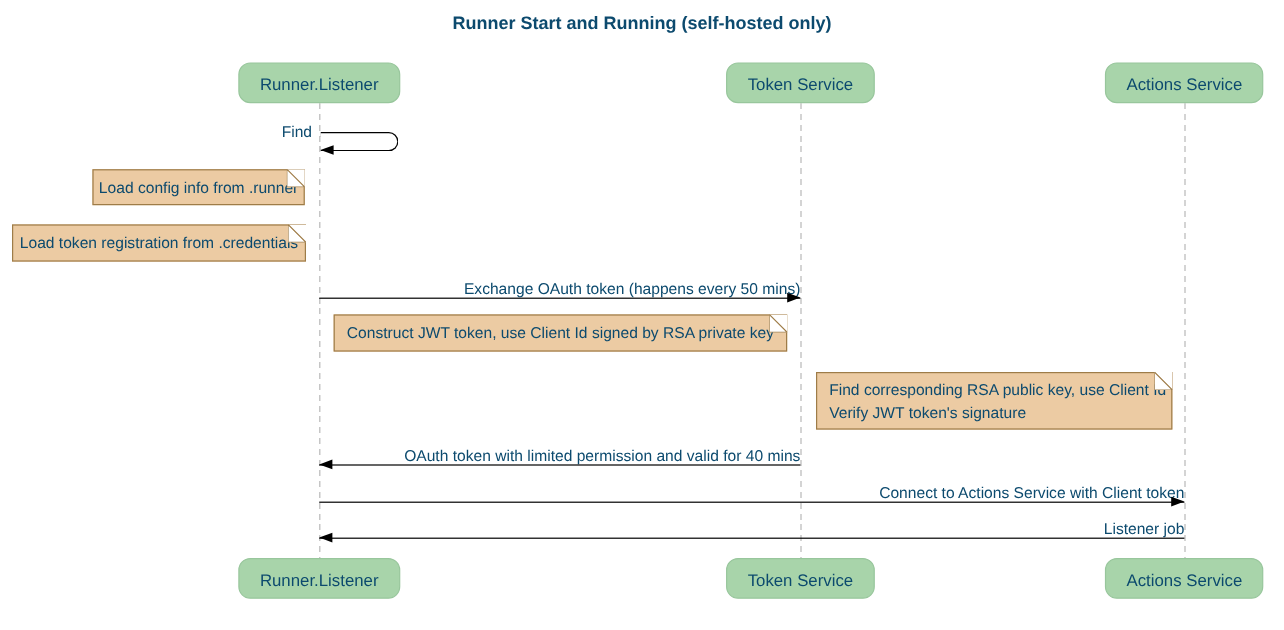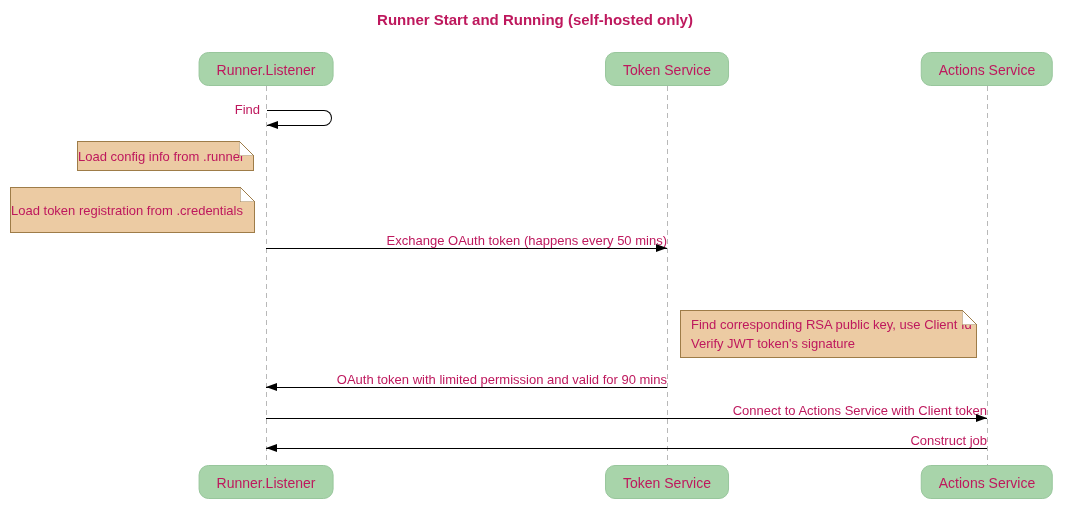--- a/index.html
+++ b/index.html
@@ -2,21 +2,21 @@
 <html><head>
 <meta charset="utf-8">
 <style>
   html, body { margin: 0; padding: 0; background: #ffffff; }
   .canvas {
     position: relative;
     width: 1070px;
     height: 525px;
     background: #ffffff;
     font-family: "Liberation Sans", sans-serif;
-    color: #be185d;
+    color: #0c4a6e;
     overflow: hidden;
   }
   .title {
     position: absolute;
     top: 11px; left: 0; right: 0;
     text-align: center;
     font-size: 15px;
     font-weight: bold;
   }
   .lifeline {
@@ -100,21 +100,21 @@
   }
 
   .note {
     position: absolute;
     background: #eccba3;
     border: 1px solid #9e7c48;
     box-sizing: border-box;
     font-size: 13px;
     display: flex;
     align-items: center;
-    justify-content: flex-start;
+    justify-content: center;
   }
   .note .note-text { white-space: pre-line; line-height: 19px; }
   .note.align-left { justify-content: flex-start; padding-left: 10px; text-align: left; }
   .note .fold { position: absolute; top: -1px; right: -1px; }
 </style>
 </head>
 <body>
 
 <div class="canvas">
 
@@ -139,55 +139,62 @@
   <div class="self-arrowhead"></div>
 
   <div class="note" style="left:77px; top:141px; width:177px; height:30px">
     <svg class="fold" width="15" height="15" viewBox="0 0 15 15">
       <path d="M0 0 L15 0 L15 15 Z" fill="#ffffff"></path>
       <path d="M0 0 L15 15 L0 15 Z" fill="#ffffff" stroke="#9e7c48" stroke-width="1"></path>
     </svg>
     <div class="note-text">Load config info from .runner</div>
   </div>
 
-  <div class="note" style="left:10px; top:187px; width:245px; height:46px">
+  <div class="note" style="left:10px; top:187px; width:245px; height:31px">
     <svg class="fold" width="15" height="15" viewBox="0 0 15 15">
       <path d="M0 0 L15 0 L15 15 Z" fill="#ffffff"></path>
       <path d="M0 0 L15 15 L0 15 Z" fill="#ffffff" stroke="#9e7c48" stroke-width="1"></path>
     </svg>
     <div class="note-text">Load token registration from .credentials</div>
   </div>
 
   <div class="msg" style="left:266px; top:234px; width:401px">
     <div class="label">Exchange OAuth token (happens every 50 mins)</div>
     <div class="line head-right"></div>
   </div>
 
+  <div class="note" style="left:278px; top:262px; width:378px; height:31px">
+    <svg class="fold" width="15" height="15" viewBox="0 0 15 15">
+      <path d="M0 0 L15 0 L15 15 Z" fill="#ffffff"></path>
+      <path d="M0 0 L15 15 L0 15 Z" fill="#ffffff" stroke="#9e7c48" stroke-width="1"></path>
+    </svg>
+    <div class="note-text">Construct JWT token, use Client Id signed by RSA private key</div>
+  </div>
 
   <div class="note align-left" style="left:680px; top:310px; width:297px; height:48px">
     <svg class="fold" width="15" height="15" viewBox="0 0 15 15">
       <path d="M0 0 L15 0 L15 15 Z" fill="#ffffff"></path>
       <path d="M0 0 L15 15 L0 15 Z" fill="#ffffff" stroke="#9e7c48" stroke-width="1"></path>
     </svg>
     <div class="note-text">Find corresponding RSA public key, use Client Id
 Verify JWT token's signature</div>
   </div>
 
   <div class="msg" style="left:266px; top:373px; width:401px">
-    <div class="label">OAuth token with limited permission and valid for 90 mins</div>
+    <div class="label">OAuth token with limited permission and valid for 40 mins</div>
     <div class="line head-left"></div>
   </div>
 
   <div class="msg" style="left:266px; top:404px; width:721px">
     <div class="label">Connect to Actions Service with Client token</div>
     <div class="line head-right"></div>
   </div>
 
   <div class="msg" style="left:266px; top:434px; width:721px">
-    <div class="label">Construct job</div>
+    <div class="label">Listener job</div>
     <div class="line head-left"></div>
   </div>
 
   <div class="participant bottom" style="left:266px">
     <span>Runner.Listener</span>
   </div>
   <div class="participant bottom" style="left:667px">
     <span>Token Service</span>
   </div>
   <div class="participant bottom" style="left:987px">

